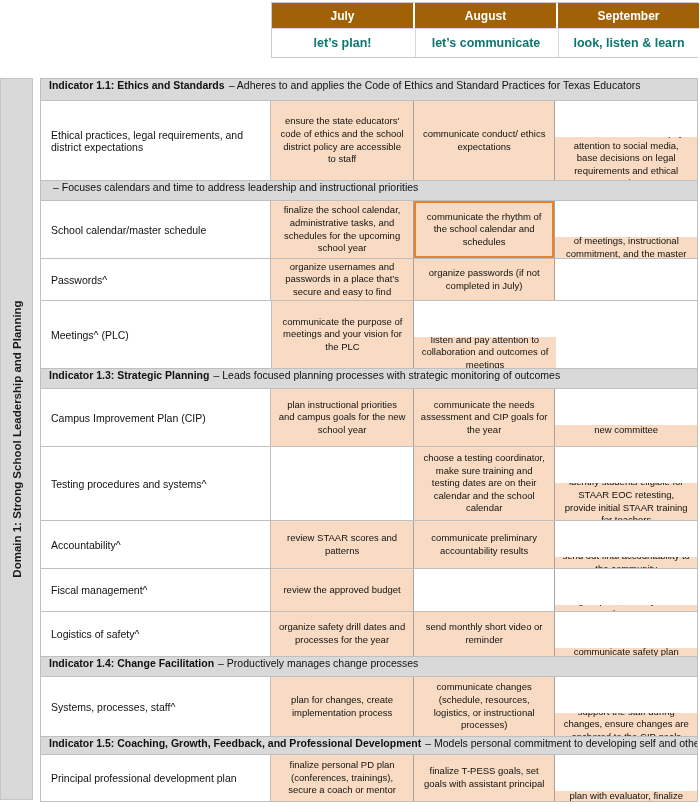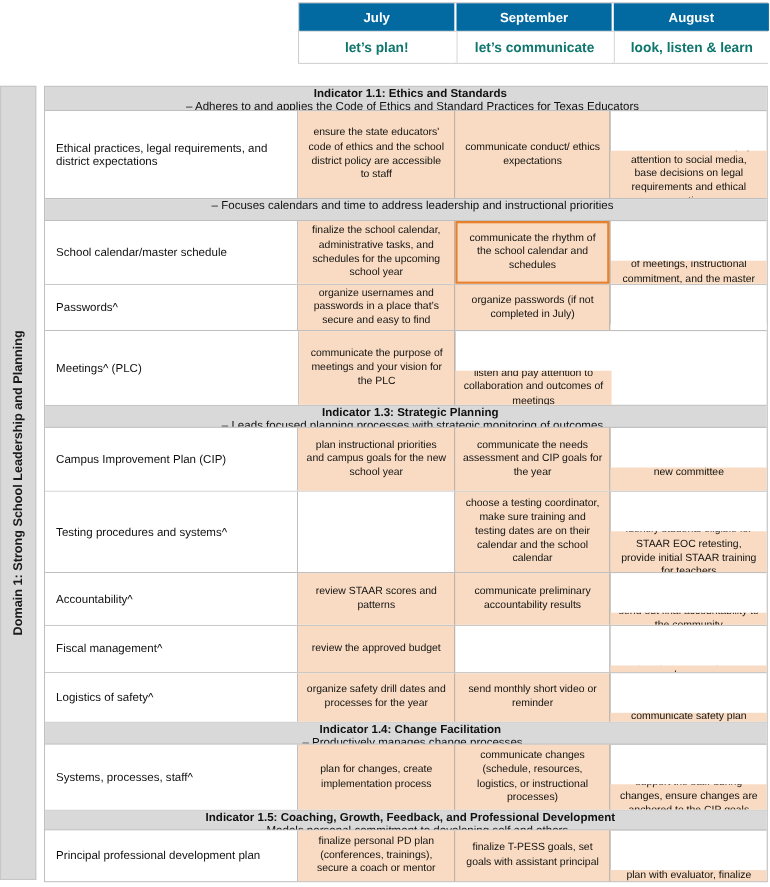--- a/index.html
+++ b/index.html
@@ -3,38 +3,38 @@
 <meta charset="utf-8">
 <style>
   * { margin:0; padding:0; box-sizing:border-box; }
   body { background:#ffffff; font-family:"Liberation Sans", sans-serif; }
   .doc { position:relative; width:700px; height:806px; background:#ffffff; overflow:hidden; }
 
   
   .mheader { position:absolute; left:271px; top:2px; width:427px; border:1px solid #c9c9c9; background:#ffffff; }
   .mrow { display:grid; grid-template-columns:141px 141px 141px; column-gap:2px; }
   .mcell { height:25px; display:flex; align-items:center; justify-content:center;
-           background:#0369a1; color:#ffffff; font-weight:bold; font-size:12px; }
+           background:#a16207; color:#ffffff; font-weight:bold; font-size:12px; }
   .trow { border-top:1px solid #d9d9d9; }
   .tcell { height:28px; display:flex; align-items:center; justify-content:center;
            background:#ffffff; color:#0f766e; font-weight:bold; font-size:12.5px;
            border-left:1px solid #d9d9d9; }
   .tcell:first-child { border-left:none; }
 
   
   .strip { position:absolute; left:0; top:78px; width:33px; height:722px;
            background:#d9d9d9; border:1px solid #c6c6c6; }
   .strip-label { position:absolute; top:50%; left:50%;
                  transform:translate(-50%,-50%) rotate(-90deg);
                  white-space:nowrap; font-weight:bold; font-size:11.5px; color:#1a1a1a; }
 
   
   .grid { position:absolute; left:40px; top:78px; width:658px; border:1px solid #bfbfbf; background:#ffffff; }
-  .band { display:flex; align-items:center; background:#d9d9d9; border-bottom:1px solid #bfbfbf;
-          padding-left:8px; white-space:nowrap; overflow:hidden; font-size:10.5px; color:#111;flex-direction:column; }
+  .band { display:flex; background:#d9d9d9; border-bottom:1px solid #bfbfbf;
+          padding-left:8px; white-space:nowrap; overflow:hidden; font-size:10.5px; color:#111; }
   .band .bt { font-weight:bold; }
   .band .bd { margin-left:4px; }
   .row { display:flex; border-bottom:1px solid #bfbfbf; }
   .row:last-child { border-bottom:none; }
   .cl { width:231px; padding:4px 10px; display:flex; align-items:center;
         background:#ffffff; font-size:10.5px; color:#111; border-right:1px solid #bfbfbf; overflow:hidden; }
   .cm { width:142px; display:flex; flex-direction:column; align-items:center; justify-content:center;
         text-align:center; font-size:9.5px; line-height:1.32; color:#111;
         padding:2px 7px; background:#f8dbc2; border-right:1px solid #a3a3a3; overflow:hidden; }
   .cm:last-child { border-right:none;margin-top:36px; }
@@ -52,22 +52,22 @@
   .h-b14{height:20px}.h-sys{height:60px}.h-b15{height:18px}.h-ppd{height:46px}
 </style>
 </head>
 <body>
 
 <div class="doc">
 
   <div class="mheader">
     <div class="mrow">
       <div class="mcell">July</div>
+      <div class="mcell">August</div>
       <div class="mcell">September</div>
-      <div class="mcell">August</div>
     </div>
     <div class="mrow trow">
       <div class="tcell">let’s plan!</div>
       <div class="tcell">let’s communicate</div>
       <div class="tcell">look, listen &amp; learn</div>
     </div>
   </div>
 
   <div class="strip">
     <span class="strip-label">Domain 1: Strong School Leadership and Planning</span>

